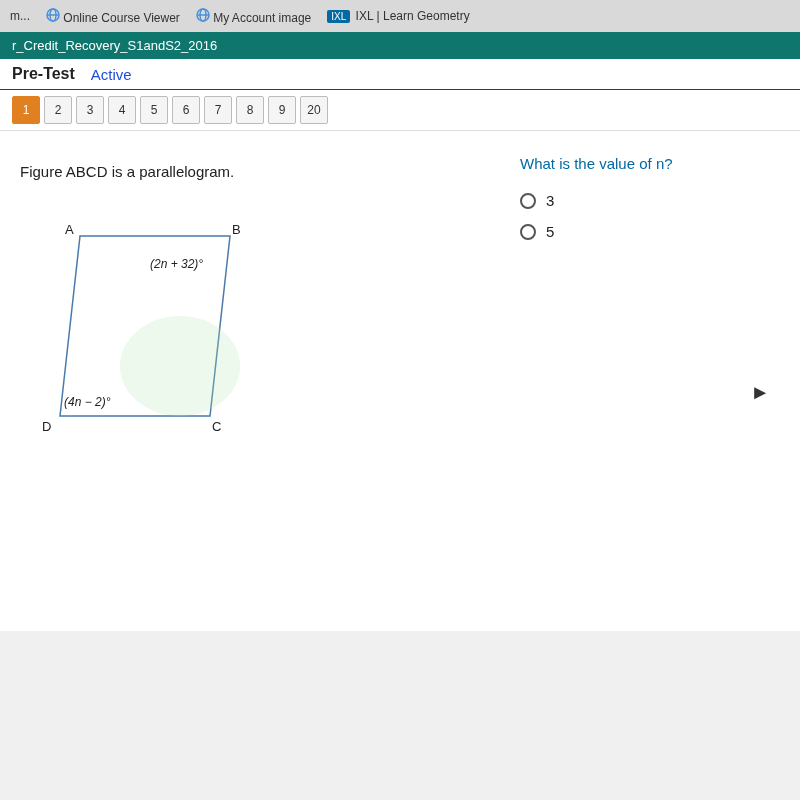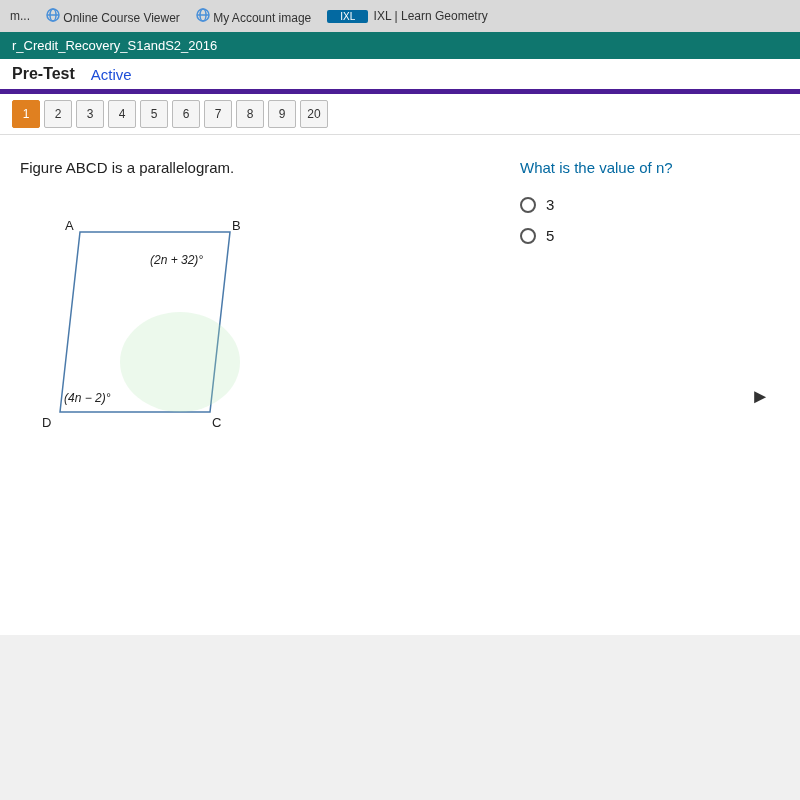--- a/index.html
+++ b/index.html
@@ -37,21 +37,21 @@
       font-weight: 400;
     }
 
     
     .pretest-bar {
       background: #fff;
       padding: 6px 12px;
       display: flex;
       align-items: center;
       gap: 16px;
-      border-bottom: 5px solid #4c1d95;
+      border-bottom: 1px solid #4c1d95;
     }
     .pretest-label {
       font-size: 16px;
       font-weight: bold;
       color: #222;
     }
     .active-label {
       font-size: 15px;
       color: #1d4ed8;
     }
@@ -89,20 +89,21 @@
       background: #fff;
       padding: 24px 20px;
       display: flex;
       gap: 40px;
       min-height: 500px;
     }
 
     
     .left-panel {
       flex: 1;
+      margin-top: 8px;
     }
     .figure-title {
       font-size: 15px;
       color: #222;
       margin-bottom: 16px;
     }
 
     
     .figure-container {
       position: relative;
@@ -165,21 +166,21 @@
   </span>
   <span>
     <svg class="globe-icon" viewBox="0 0 14 14" fill="none" stroke="#4a90d9" stroke-width="1.5">
       <circle cx="7" cy="7" r="6"></circle>
       <ellipse cx="7" cy="7" rx="3" ry="6"></ellipse>
       <line x1="1" y1="7" x2="13" y2="7"></line>
     </svg>
     <span>My Account image</span>
   </span>
   <span>
-    <span style="display:inline-block;background:#0369a1;color:white;font-size:10px;padding:1px 13px;border-radius:2px;margin-right:2px;">IXL</span>
+    <span style="display:inline-block;background:#0369a1;color:white;font-size:10px;padding:1px 4px;border-radius:2px;margin-right:2px;">IXL</span>
     <span>IXL | Learn Geometry</span>
   </span>
 </div>
 
 <div class="page-header">
   <span>r_Credit_Recovery_S1andS2_2016</span>
 </div>
 
 <div class="pretest-bar">
   <span class="pretest-label">Pre-Test</span>

